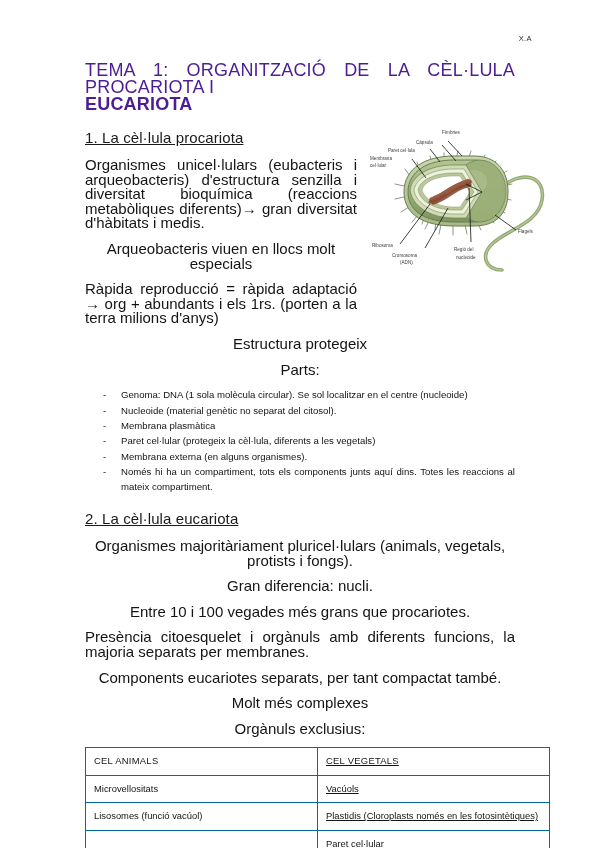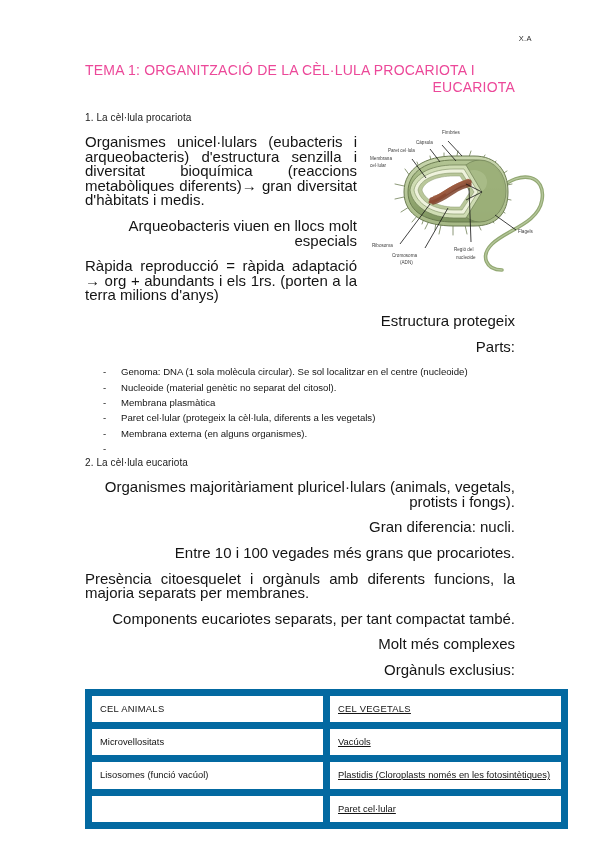--- a/index.html
+++ b/index.html
@@ -36,46 +36,47 @@
 
   
   .content {
     position: absolute;
     left: 85px;
     top: 62px;
     width: 430px;
   }
 
   h1.doc-title {
-    font-size: 14px;
+    font-size: 18px;
     font-weight: normal;
     line-height: 17px;
     margin: 0 0 16px 0;
     text-align: justify;
     letter-spacing: 0.2px;
-    color: #ec4899;
-  }
-  h1.doc-title .ttl-line2 { display:block; text-align:right; }
+    color: #4c1d95;
+  }
+  h1.doc-title .ttl-line2 { display:block; text-align:left;font-weight:bold; }
 
   h2.section {
-    font-size: 10px;
+    font-size: 15px;
     font-weight: normal;
     margin: 0 0 12px 0;
     letter-spacing: 0.1px;
     color: #1a1a1a;
+    text-decoration: underline;
   }
 
   p.para {
     font-size: 15px;
     line-height: 14.6px;
     margin: 0 0 11px 0;
     text-align: justify;
     color: #141414;
   }
-  p.para.left { text-align: right; }
+  p.para.left { text-align: center; }
 
   
   .narrow { width: 272px; }
 
   ul.parts {
     list-style: none;
     margin: 4px 0 16px 0;
     padding: 0;
   }
   ul.parts li {
@@ -95,21 +96,21 @@
   ul.parts li.justify-full { text-align: justify; }
 
   
   table.organuls {
     border-collapse: collapse;
     width: 430px;
     margin-top: 6px;
     table-layout: fixed;
   }
   table.organuls td {
-    border: 7px solid #0369a1;
+    border: 1px solid #0369a1;
     font-size: 9.4px;
     line-height: 13.4px;
     padding: 6px 8px 7px 8px;
     vertical-align: top;
     color: #141414;
   }
   table.organuls td.c1 { width: 215px; }
   table.organuls td.c2 { width: 215px; text-decoration: underline; }
   table.organuls td.just { text-align: justify; }
   table.organuls tr.hdr td { letter-spacing: 0.3px; }
@@ -254,21 +255,21 @@
     <p class="para narrow">Ràpida reproducció = ràpida adaptació → org + abundants i els 1rs. (porten a la terra milions d'anys)</p>
     <p class="para left">Estructura protegeix</p>
     <p class="para left">Parts:</p>
 
     <ul class="parts">
       <li class="justify-full"><span class="dash">-</span><span>Genoma: DNA (1 sola molècula circular). Se sol localitzar en el centre (nucleoide)</span></li>
       <li><span class="dash">-</span><span>Nucleoide (material genètic no separat del citosol).</span></li>
       <li><span class="dash">-</span><span>Membrana plasmàtica</span></li>
       <li><span class="dash">-</span><span>Paret cel·lular (protegeix la cèl·lula, diferents a les vegetals)</span></li>
       <li><span class="dash">-</span><span>Membrana externa (en alguns organismes).</span></li>
-      <li class="justify-full"><span class="dash">-</span></li>
+      <li class="justify-full"><span class="dash">-</span><span>Només hi ha un compartiment, tots els components junts aquí dins. Totes les reaccions al mateix compartiment.</span></li>
     </ul>
 
     <h2 class="section">2. La cèl·lula eucariota</h2>
 
     <p class="para left">Organismes majoritàriament pluricel·lulars (animals, vegetals, protists i fongs).</p>
     <p class="para left">Gran diferencia: nucli.</p>
     <p class="para left">Entre 10 i 100 vegades més grans que  procariotes.</p>
     <p class="para">Presència citoesquelet i orgànuls amb diferents funcions, la majoria separats per membranes.</p>
     <p class="para left">Components eucariotes separats, per tant compactat també.</p>
     <p class="para left">Molt més complexes</p>

